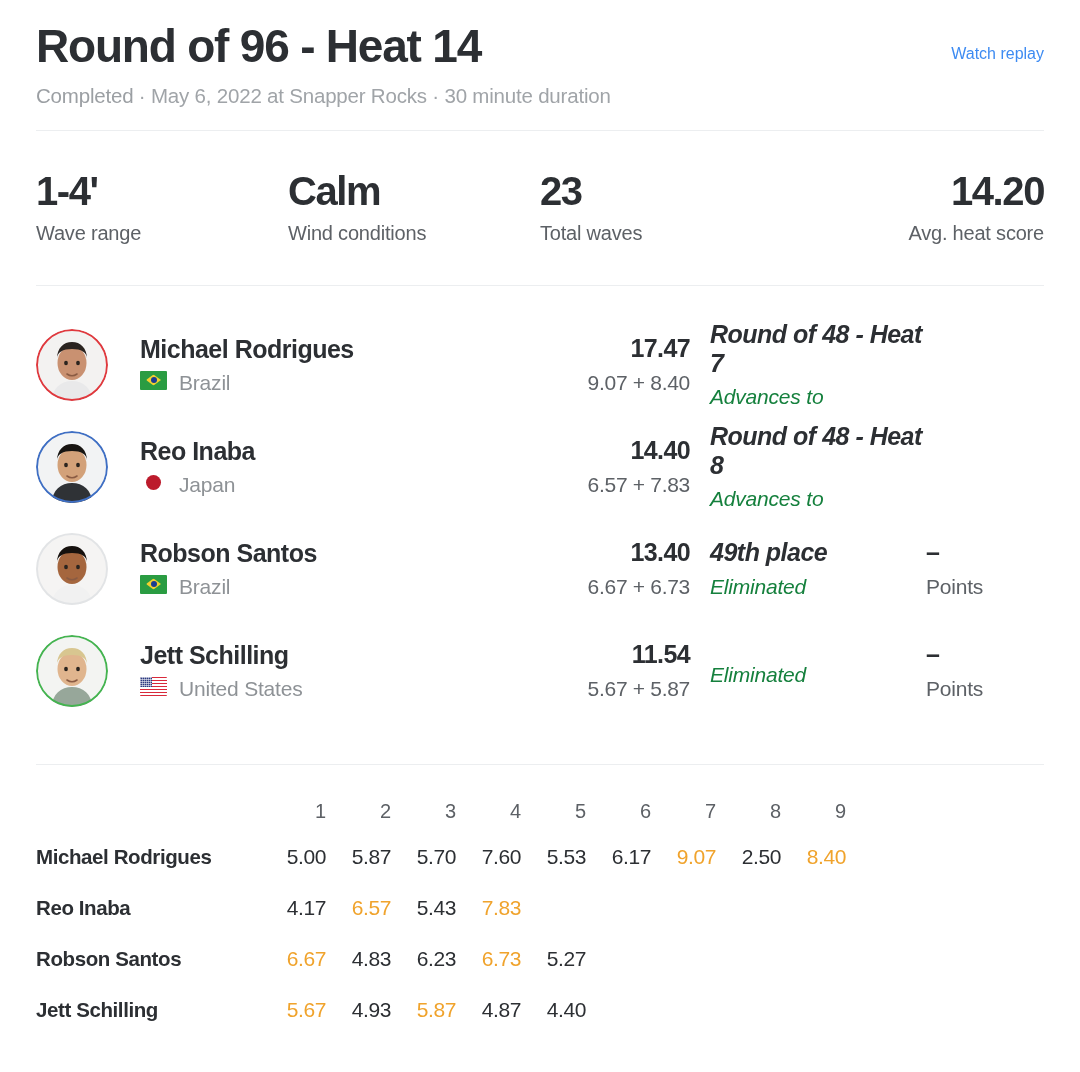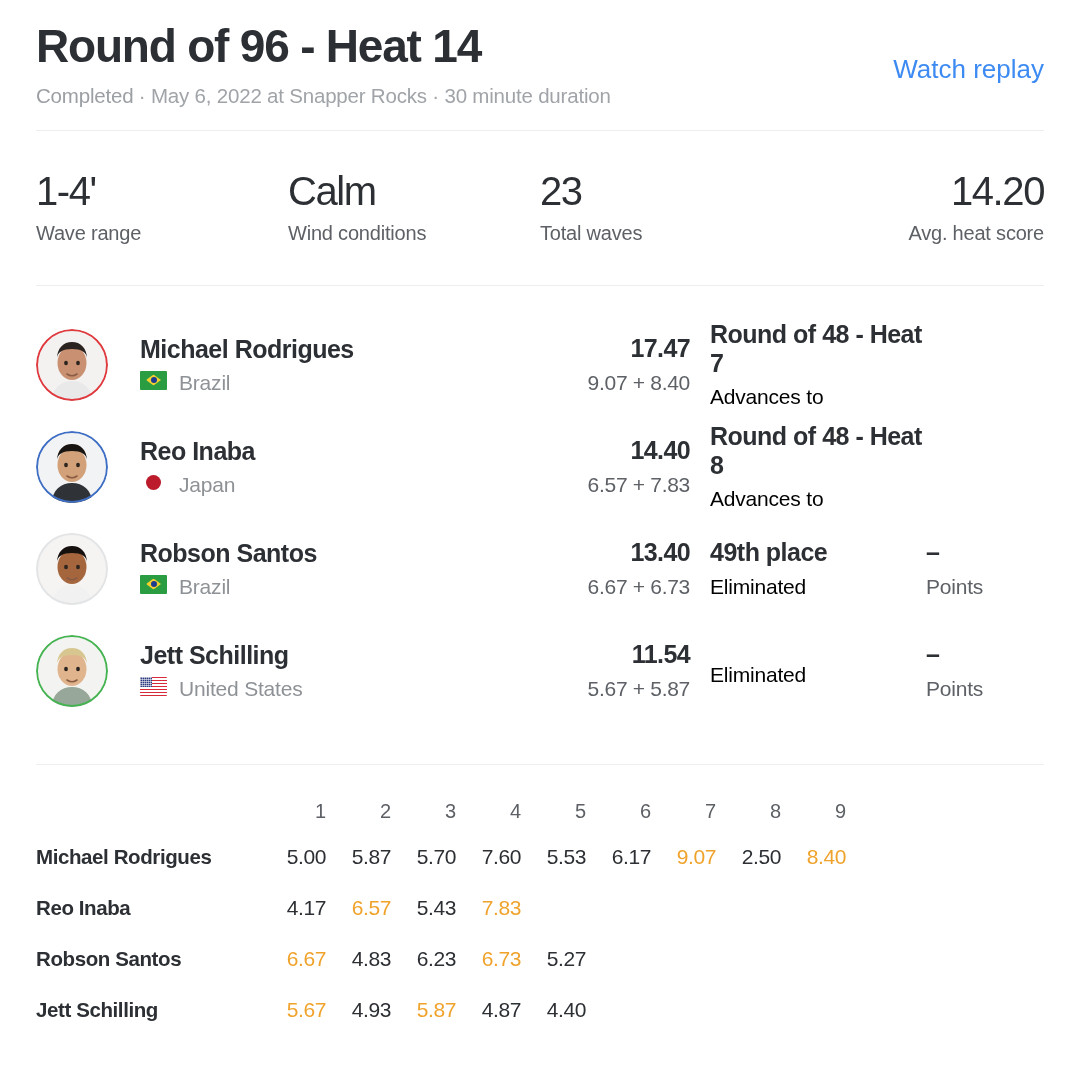--- a/index.html
+++ b/index.html
@@ -18,22 +18,22 @@
   .title {
     font-size: 46px;
     font-weight: bold;
     letter-spacing: -1.2px;
     color: #2c2f33;
     line-height: 1.08;
   }
   .watch-replay {
     position: absolute;
     right: 0;
-    top: 54px;
-    font-size: 26px;
+    top: 45px;
+    font-size: 16px;
     color: #3d8bf2;
     text-decoration: none;
     cursor: pointer;
     white-space: nowrap;
   }
   .subtitle {
     margin-top: 12px;
     font-size: 20.5px;
     color: #a0a4a8;
     letter-spacing: -0.2px;
@@ -51,21 +51,21 @@
 
   
   .stats {
     display: flex;
     padding-top: 38px;
   }
   .stat { flex: 1 1 0; }
   .stat:last-child { text-align: right; }
   .stat-value {
     font-size: 40px;
-    font-weight: normal;
+    font-weight: bold;
     letter-spacing: -1.4px;
     color: #2c2f33;
     line-height: 1.1;
   }
   .stat-label {
     margin-top: 9px;
     font-size: 20px;
     color: #5d6166;
     letter-spacing: -0.2px;
   }
@@ -184,32 +184,33 @@
     margin-top: 8px;
     font-size: 21px;
     color: #5d6166;
     letter-spacing: -0.3px;
   }
 
   .result-block {
     margin-left: 20px;
     width: 216px;
     flex: 0 0 216px;
+    font-style: italic;
   }
   .result-title {
     font-size: 25px;
     font-weight: bold;
     letter-spacing: -0.5px;
     color: #2c2f33;
     line-height: 1.15;
   }
   .result-sub {
     margin-top: 8px;
     font-size: 21px;
-    color: #000000;
+    color: #15803d;
     letter-spacing: -0.2px;
   }
 
   .points-block {
     width: 110px;
     flex: 0 0 110px;
   }
   .points-value {
     font-size: 25px;
     font-weight: bold;

